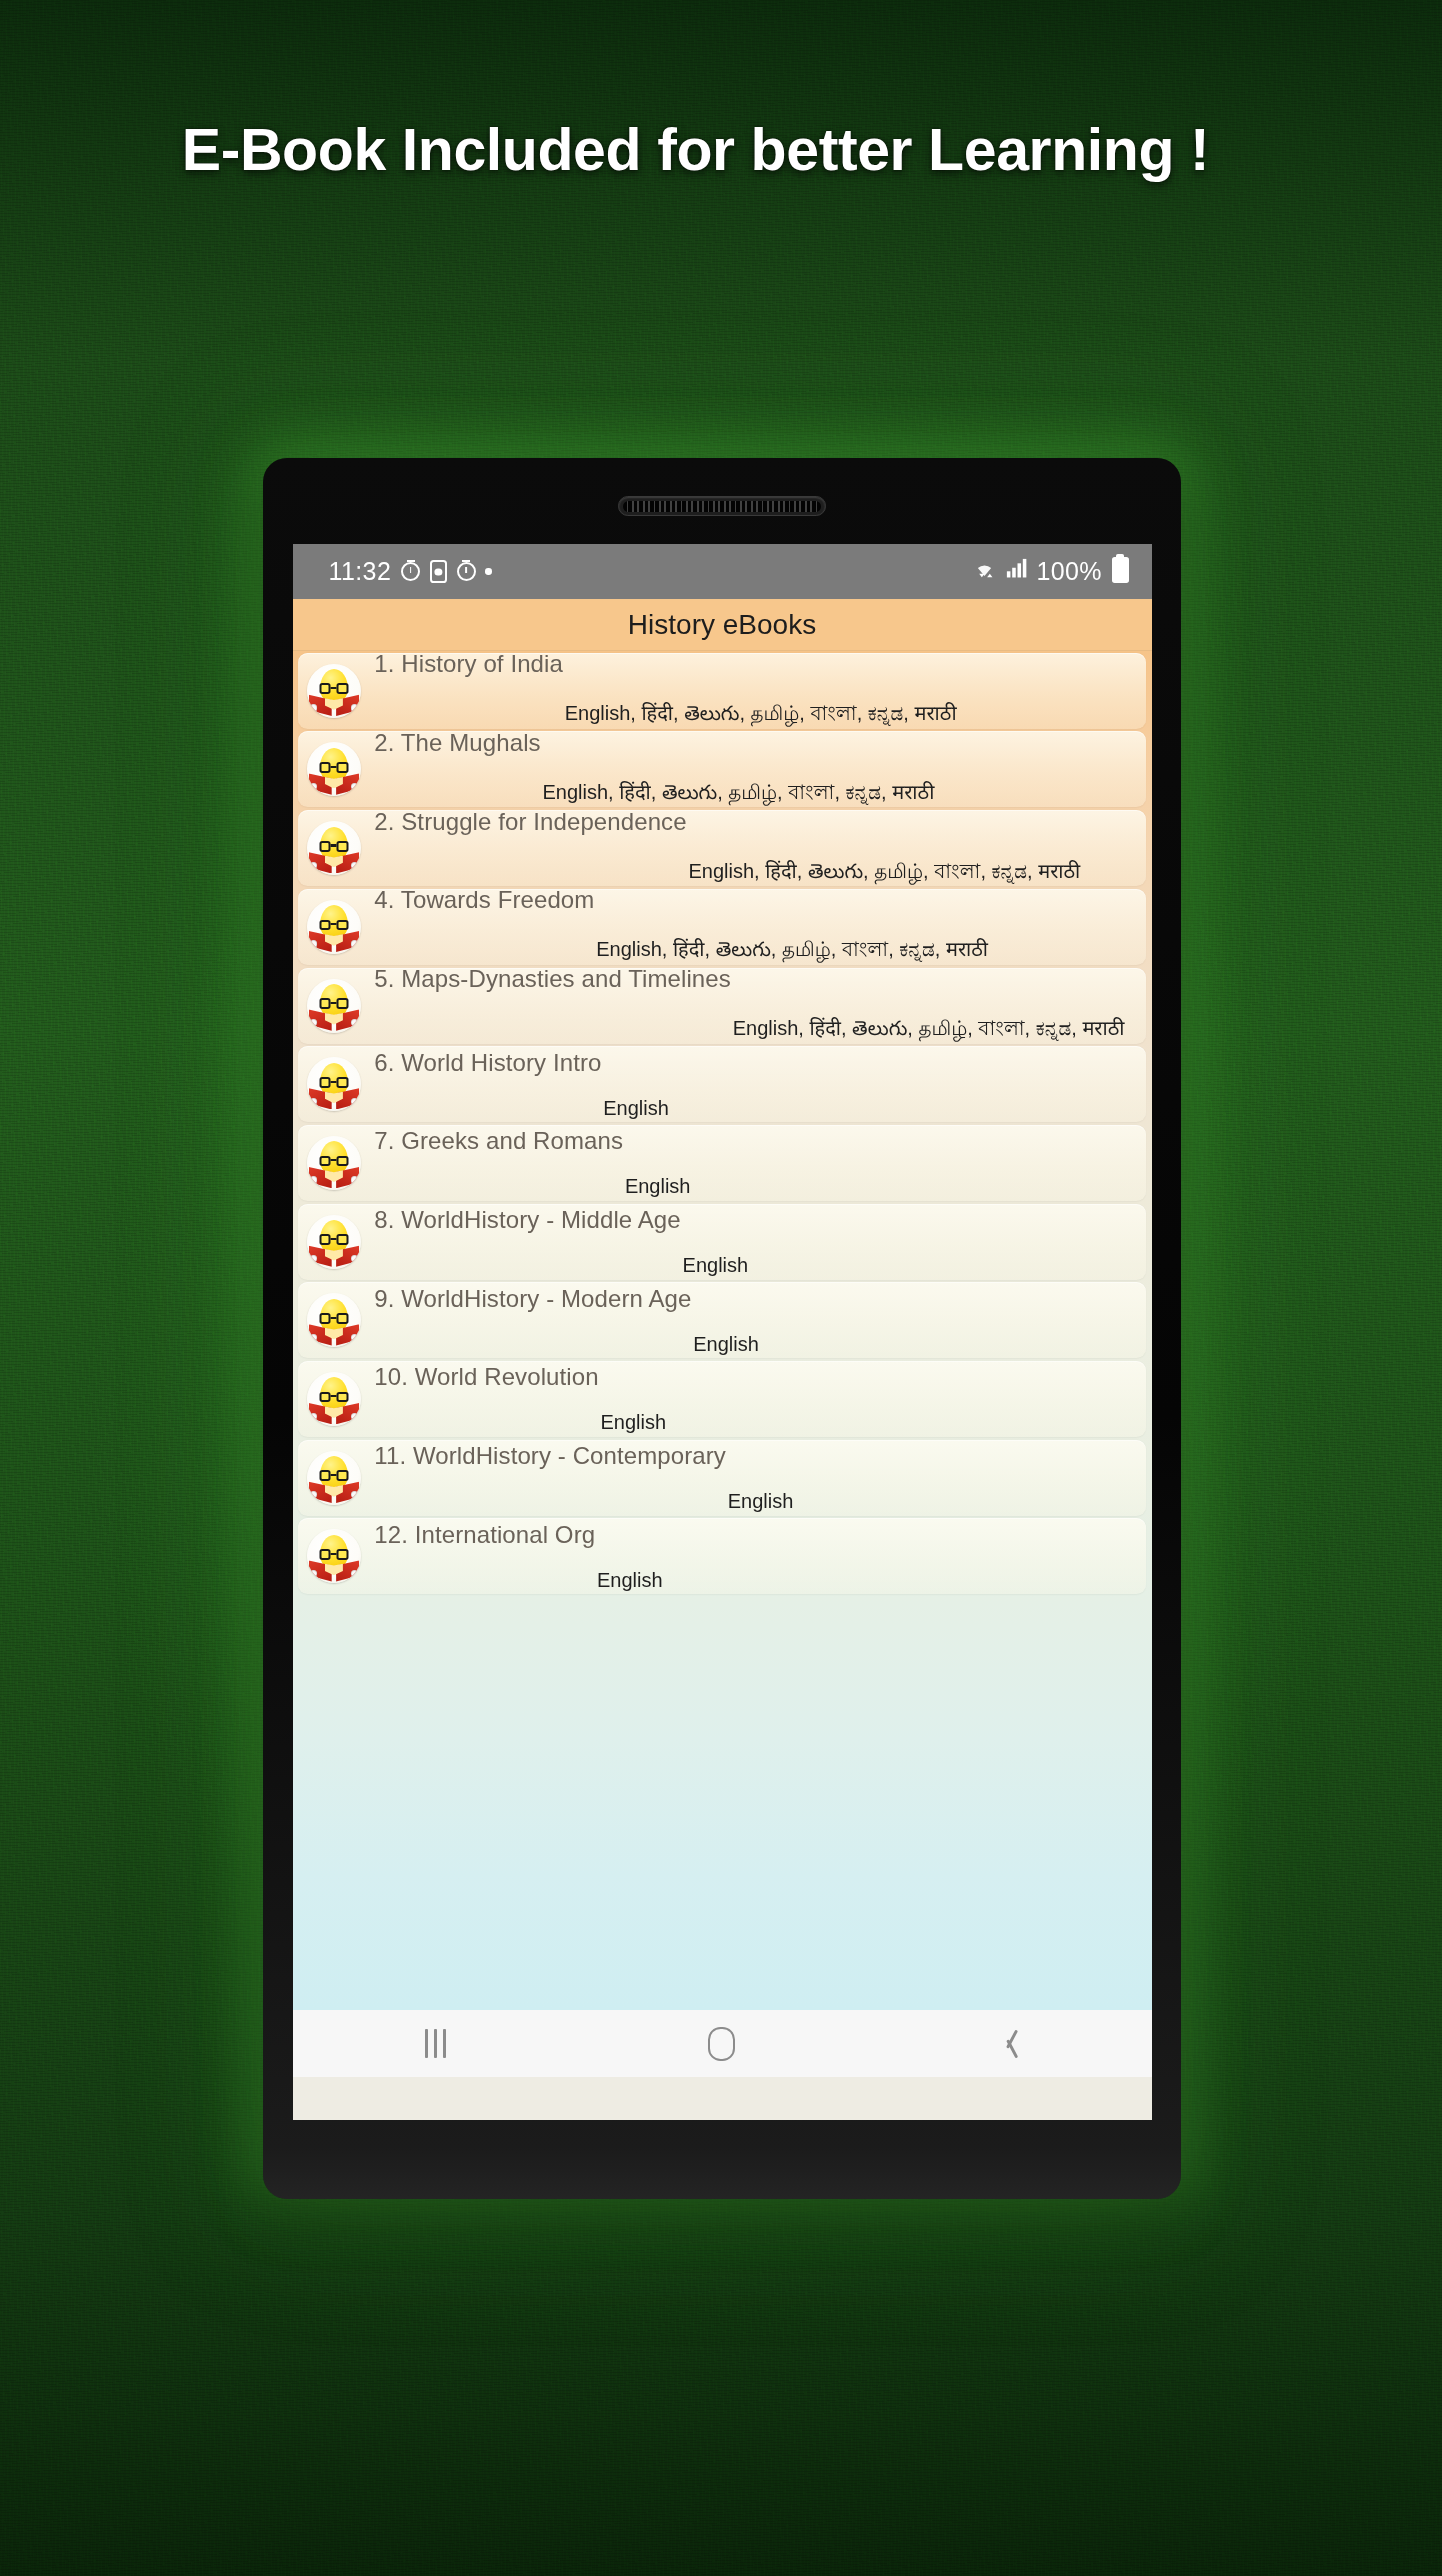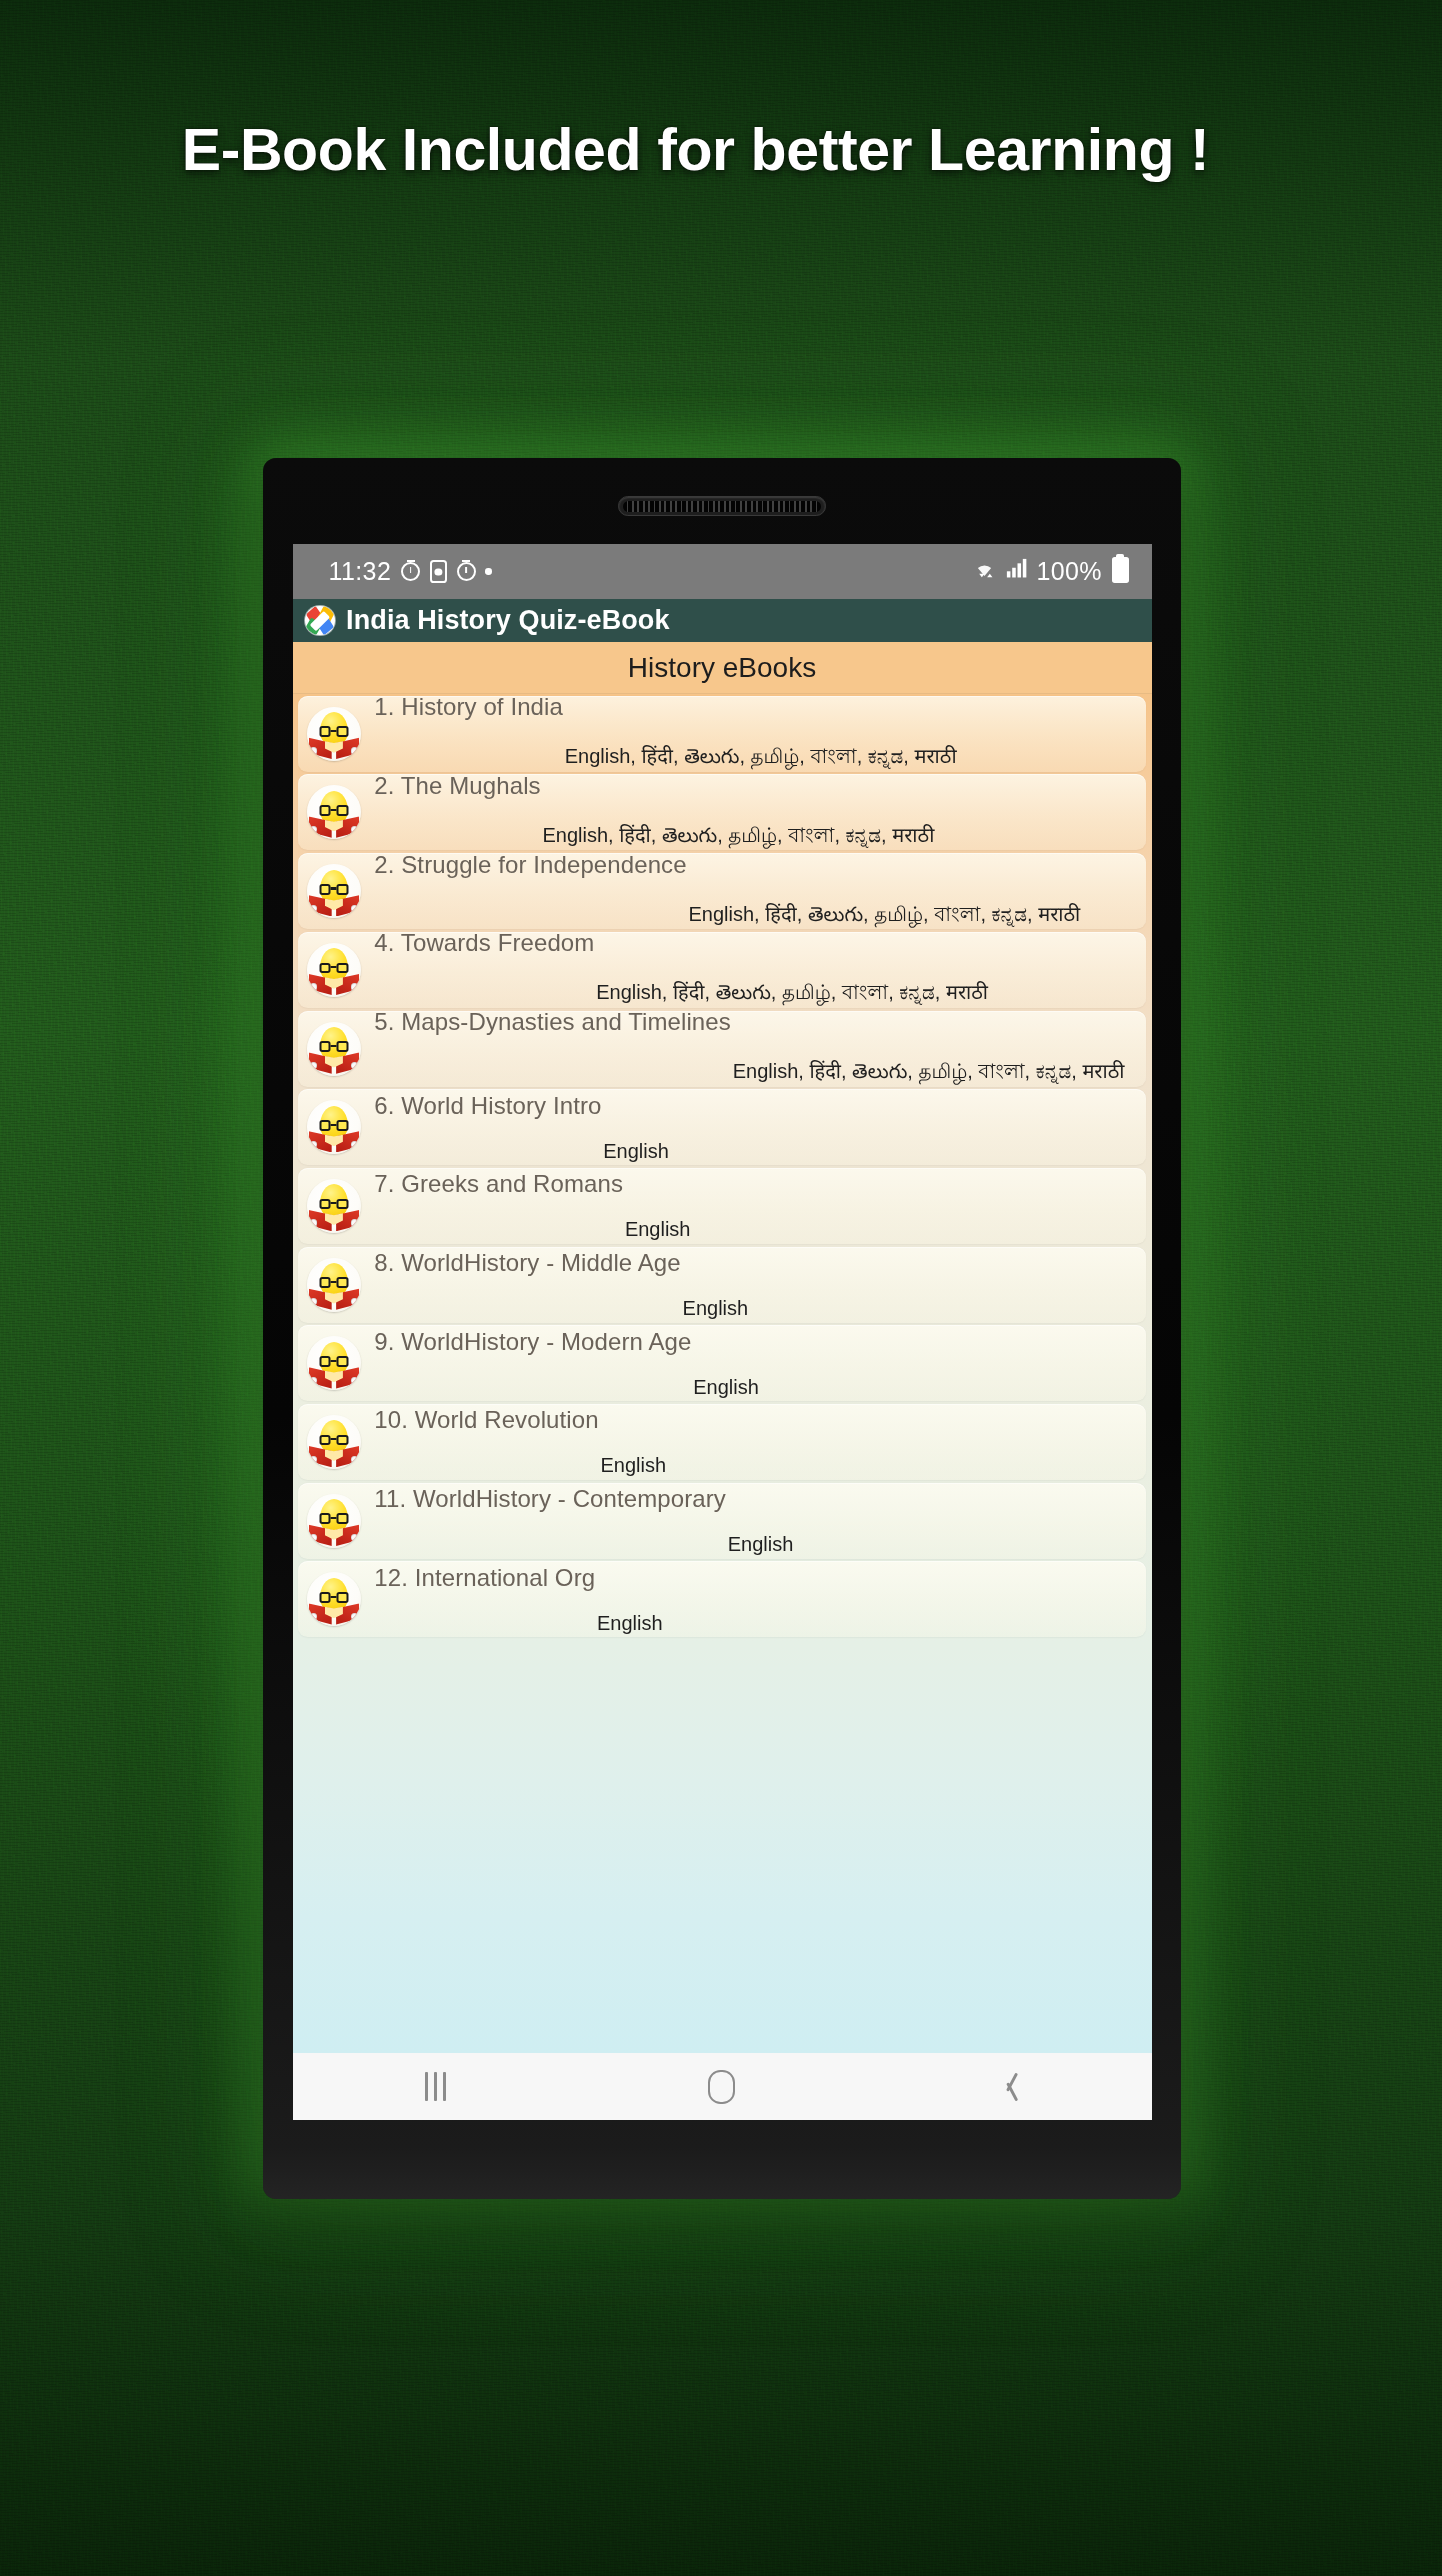--- a/index.html
+++ b/index.html
@@ -51,21 +51,21 @@
     z-index:5;
     white-space:nowrap;
   }
 
   
   #phone {
     position:absolute;
     left:263px; top:458px;
     width:918px; height:1741px;
     background:linear-gradient(180deg,#0b0b0b 0%,#050505 55%,#1b1b1b 97%,#242424 100%);
-    border-radius:13px;
+    border-radius:24px;
     box-shadow:
       0 0 52px 16px rgba(80,200,60,0.30),
       0 0 116px 36px rgba(50,150,40,0.18),
       0 23px 43px rgba(0,0,0,0.55);
     z-index:4;
   }
   #speaker-grille {
     position:absolute;
     left:50%; top:38px; transform:translateX(-50%);
     width:208px; height:19.7px;
@@ -278,30 +278,20 @@
             <rect x="1" y="16" width="4" height="7" fill="#ffffff"></rect>
             <rect x="7" y="12" width="4" height="11" fill="#ffffff"></rect>
             <rect x="13" y="7" width="4" height="16" fill="#ffffff"></rect>
             <rect x="19" y="2" width="4" height="21" fill="#ffffff"></rect>
           </svg>
           <span id="sb-battery-text">100%</span>
           <span class="bat-ico"></span>
         </div>
       </div>
 
-      <div id="app-bar">
-        <div id="app-logo">
-          <span class="seg s1"></span>
-            <span class="seg s2"></span>
-          <span class="seg s3"></span>
-            <span class="seg s4"></span>
-          <span class="core"></span>
-        </div>
-        <div id="app-title">India History Quiz-eBook</div>
-      </div>
 
       <div id="list-header">History eBooks</div>
 
       <div id="ebook-list">
           <div class="list-item">
             <div class="li-avatar">
               <span class="head"></span>
               <span class="glasses">
                 <span class="lens l"></span>
                 <span class="bridge"></span>

